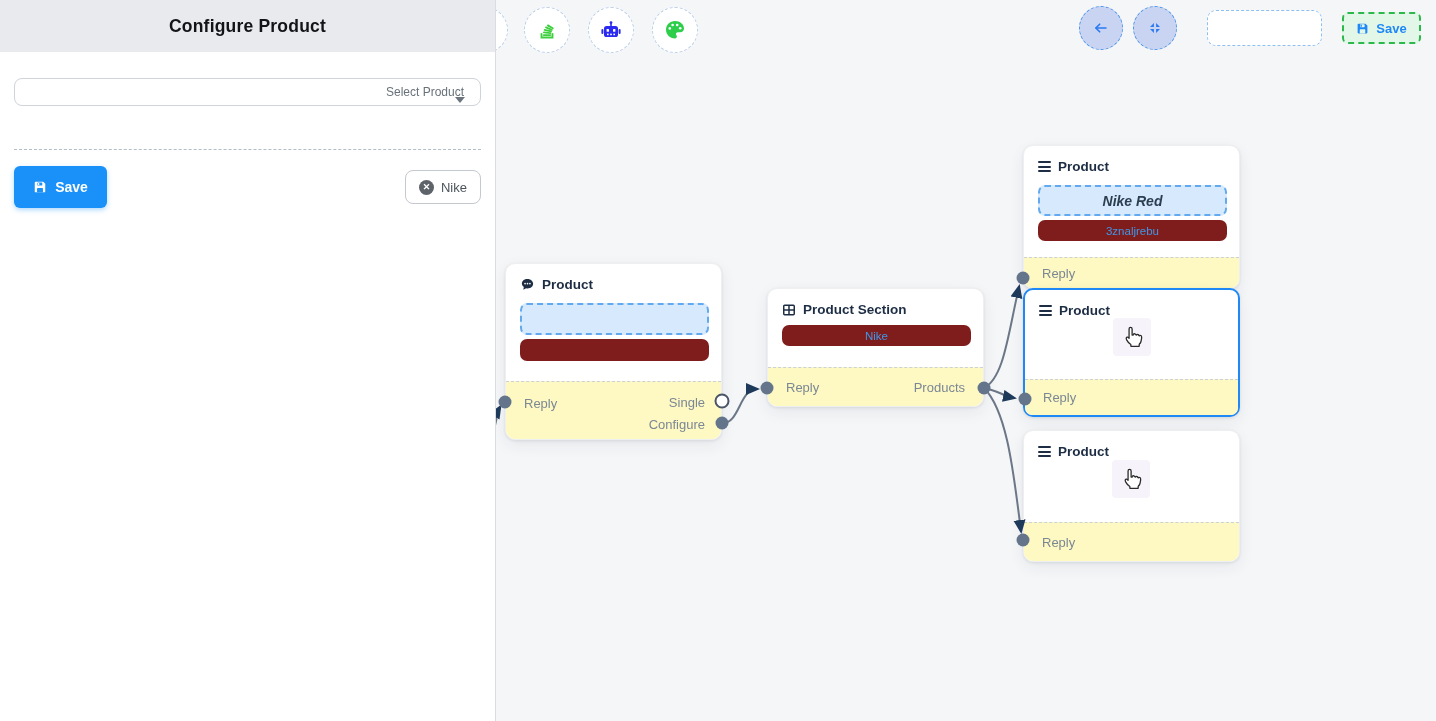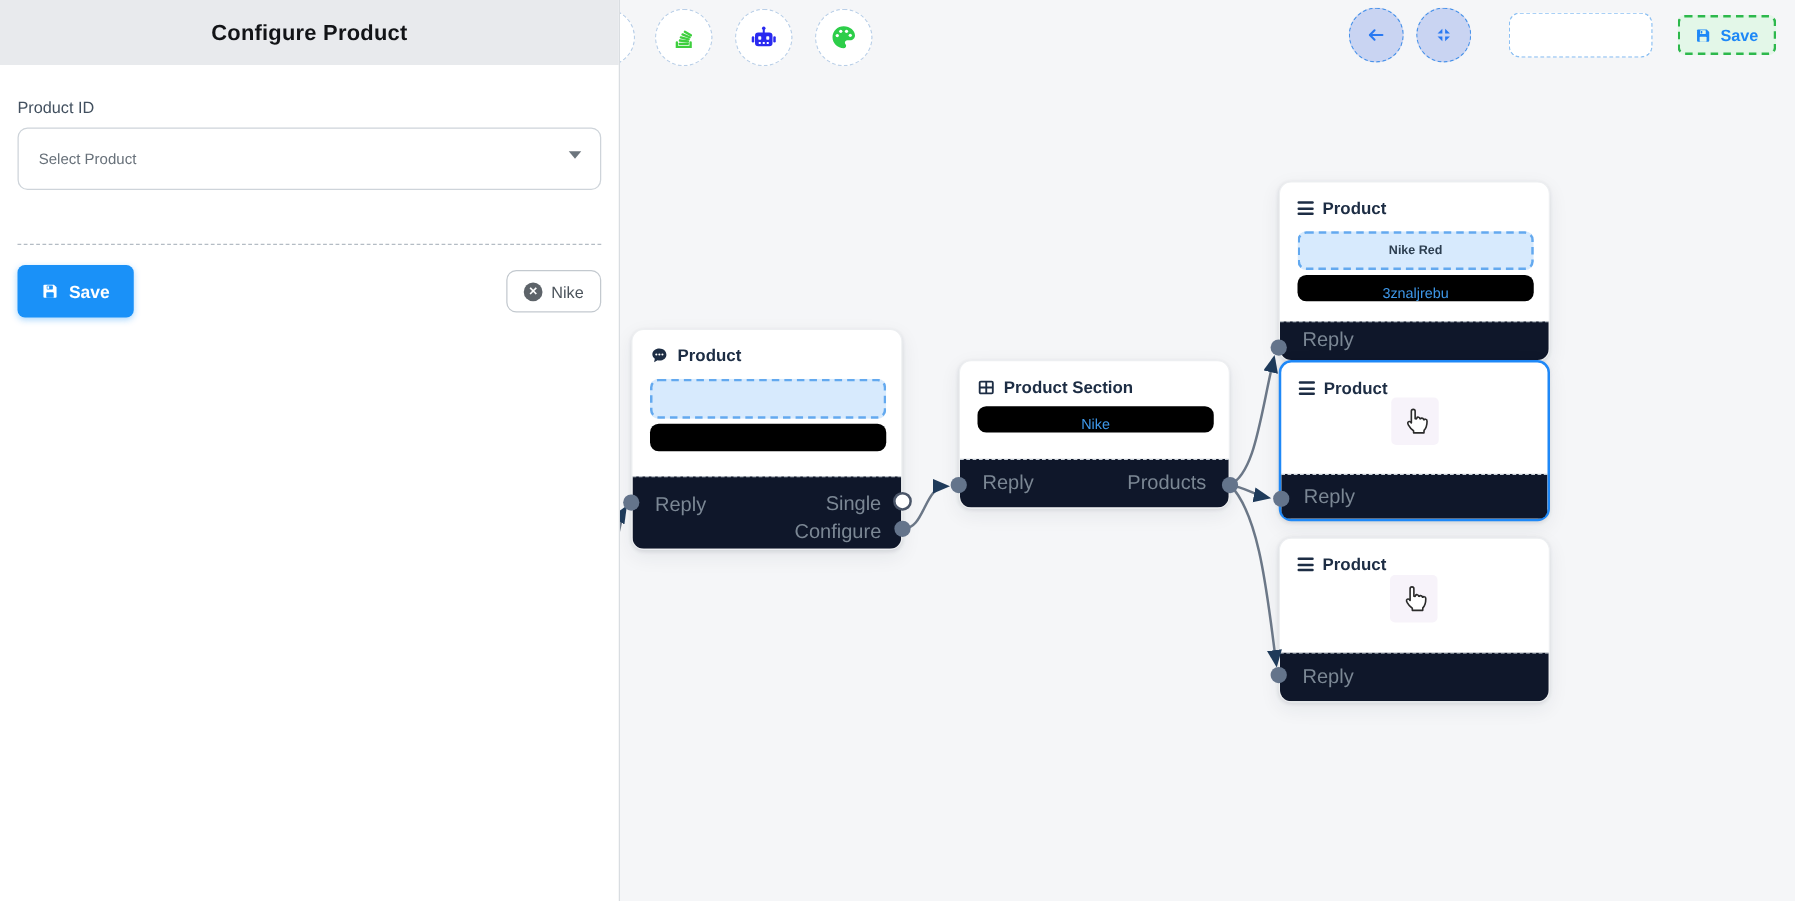--- a/index.html
+++ b/index.html
@@ -5,21 +5,21 @@
   * { margin:0; padding:0; box-sizing:border-box; }
   html,body { width:1436px; height:721px; overflow:hidden; font-family:"Liberation Sans", sans-serif; background:#f5f6f8; }
   .app { display:flex; width:1436px; height:721px;border-radius:17px; }
 
   
   .panel { width:496px; height:721px; background:#fff; border-right:1px solid #d9dde1; position:relative; z-index:10; }
   .panel-header { height:52px; background:#e8eaed; display:flex; align-items:center; justify-content:center; }
   .panel-title { font-size:17.5px; font-weight:700; color:#121417; letter-spacing:.2px; }
   .panel-body { padding:26px 14px 0 14px; }
   .field-label { display:block; font-size:13px; color:#42505f; margin-bottom:9px; }
-  .select { height:50px; border:1px solid #ced4da; border-radius:8px; background:#fff; display:flex; align-items:center; padding:12px 16px; cursor:pointer; position:relative; }
+  .select { height:28px; border:1px solid #ced4da; border-radius:8px; background:#fff; display:flex; align-items:center; padding:12px 16px; cursor:pointer; position:relative;justify-content:flex-end; }
   .select-value { font-size:12px; color:#68717a; }
   .caret { position:absolute; right:15px; top:18px; width:0; height:0; border-left:5px solid transparent; border-right:5px solid transparent; border-top:6px solid #6c757d; }
   .panel-divider { border-top:1px dashed #b4bcc4; margin-top:43px; }
   .panel-actions { display:flex; justify-content:space-between; align-items:center; padding:16px 14px 0 14px; }
   .btn-save { --btn-bg:#1a91f8; display:inline-flex; align-items:center; gap:8px; background:#1a91f8; color:#fff; border:none; border-radius:6px; width:93px; height:42px; justify-content:center; font-size:14px; font-weight:600; cursor:pointer; box-shadow:0 2px 5px rgba(26,145,248,.35); font-family:inherit; }
   .btn-close { display:inline-flex; align-items:center; gap:7px; background:#fff; color:#4c545c; border:1px solid #c3c9cf; border-radius:8px; width:76px; height:34px; justify-content:center; font-size:13px; cursor:pointer; font-family:inherit; }
   .x-circle { width:15px; height:15px; background:#5d6369; border-radius:50%; color:#fff; font-size:9px; line-height:15px; text-align:center; font-weight:700; display:inline-block; }
 
   
   .canvas { position:relative; width:940px; height:721px; background:#f5f6f8; overflow:hidden; }
@@ -32,42 +32,41 @@
 
   
   .node { position:absolute; width:217px; background:#fff; border:1px solid #edeff1; border-radius:10px; box-shadow:0 1px 3px rgba(25,39,60,.10), 0 5px 16px rgba(25,39,60,.07); }
   .node.selected { border:2px solid #1e88f7; }
   .node-body { padding:13px 14px 0 14px; position:relative; }
   .node-title { display:flex; align-items:center; gap:7px; font-size:13.5px; font-weight:700; color:#1d2d44; margin-bottom:11px; }
   .burger { display:inline-flex; flex-direction:column; gap:2.5px; }
   .burger i { width:13px; height:2px; background:#1d2d44; border-radius:1px; }
   .slot { border-radius:7px; width:189px; display:flex; align-items:center; justify-content:center; }
   .slot-blue { background:#d7eafd; border:2px dashed #63a9ef; }
-  .slot-gray { background:#000000;align-items:flex-end; }
+  .slot-gray { background:#7f1d1d; }
   .slot-text-blue { font-size:11.5px; color:#3e97e8; }
-  .slot-text-dark { font-size:10px; font-weight:600; color:#2c3e50; }
-  .node-footer { position:absolute; left:0; right:0; bottom:0; background:#0f172a; border-top:1px dashed #c9d1d9; border-radius:0 0 9px 9px; font-size:16px; color:#7b8794; }
+  .slot-text-dark { font-size:14px; font-weight:600; color:#2c3e50;font-style:italic; }
+  .node-footer { position:absolute; left:0; right:0; bottom:0; background:#fef9c3; border-top:1px dashed #c9d1d9; border-radius:0 0 9px 9px; font-size:13px; color:#7b8794; }
   .selected .node-footer { border-radius:0 0 7px 7px; }
   .foot-flex { display:flex; align-items:center; justify-content:space-between; padding:0 18px; }
   .cursor-wrap { position:absolute; left:88px; width:38px; height:38px; background:#f7f3fa; border-radius:4px; display:flex; align-items:center; justify-content:center; }
 
   .abs { position:absolute; }
   .edges { position:absolute; left:0; top:0; z-index:6; pointer-events:none; }
 </style>
 </head>
 <body>
 
 <div class="app">
 
   <aside class="panel">
     <div class="panel-header">
       <div class="panel-title">Configure Product</div>
     </div>
     <div class="panel-body">
-      <label class="field-label">Product ID</label>
       <div class="select">
         <span class="select-value">Select Product</span>
         <span class="caret"></span>
       </div>
       <div class="panel-divider"></div>
     </div>
     <div class="panel-actions">
       <button class="btn-save">
         <svg width="14" height="14" viewBox="0 0 16 16">
           <path fill="#fff" d="M2 3a1 1 0 0 1 1-1h8.6L14 4.4V13a1 1 0 0 1-1 1H3a1 1 0 0 1-1-1V3z"></path>

